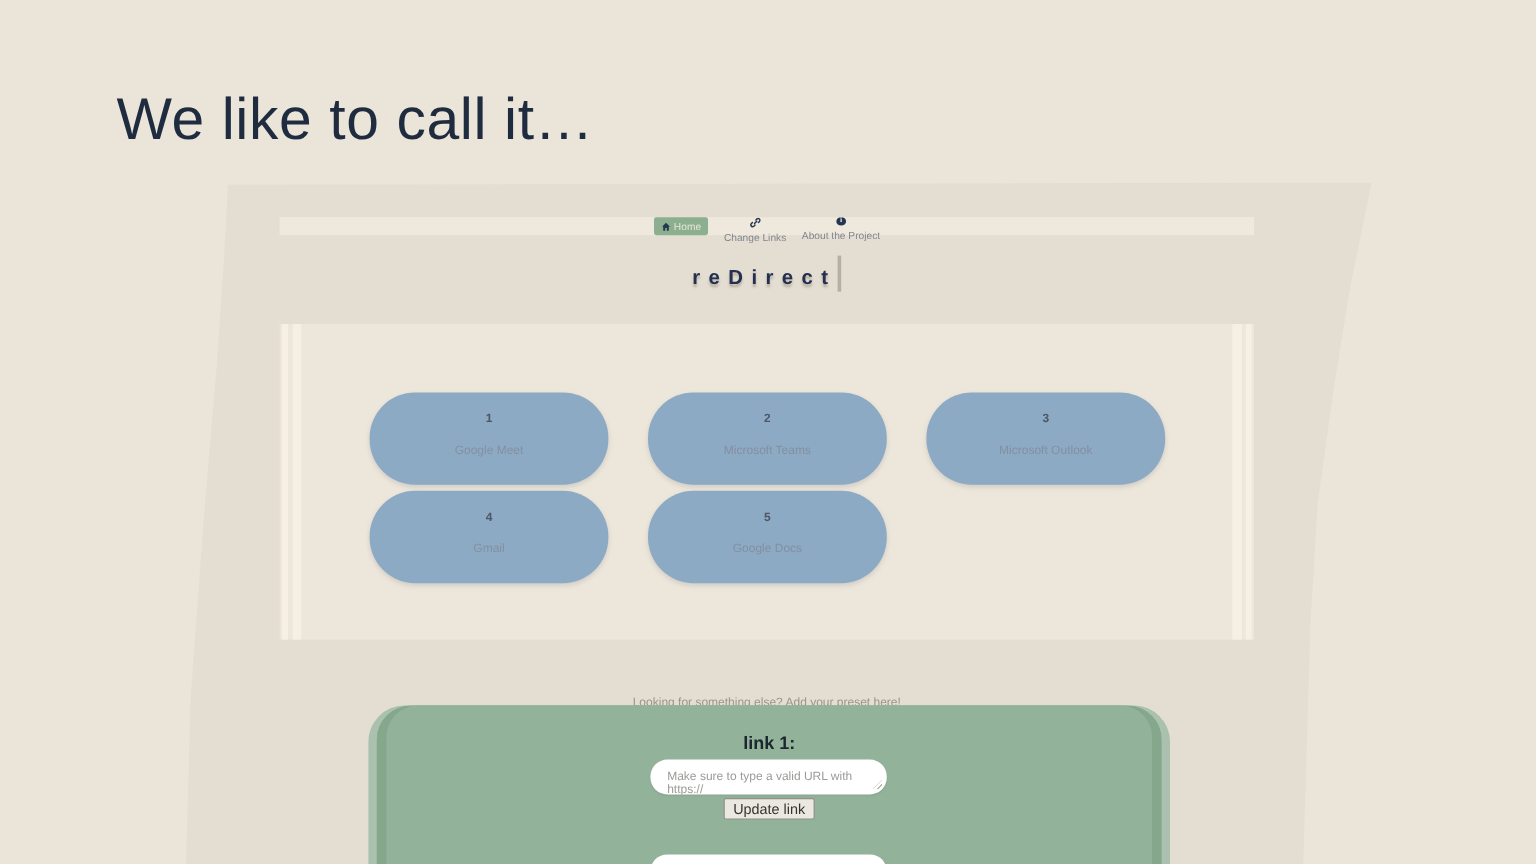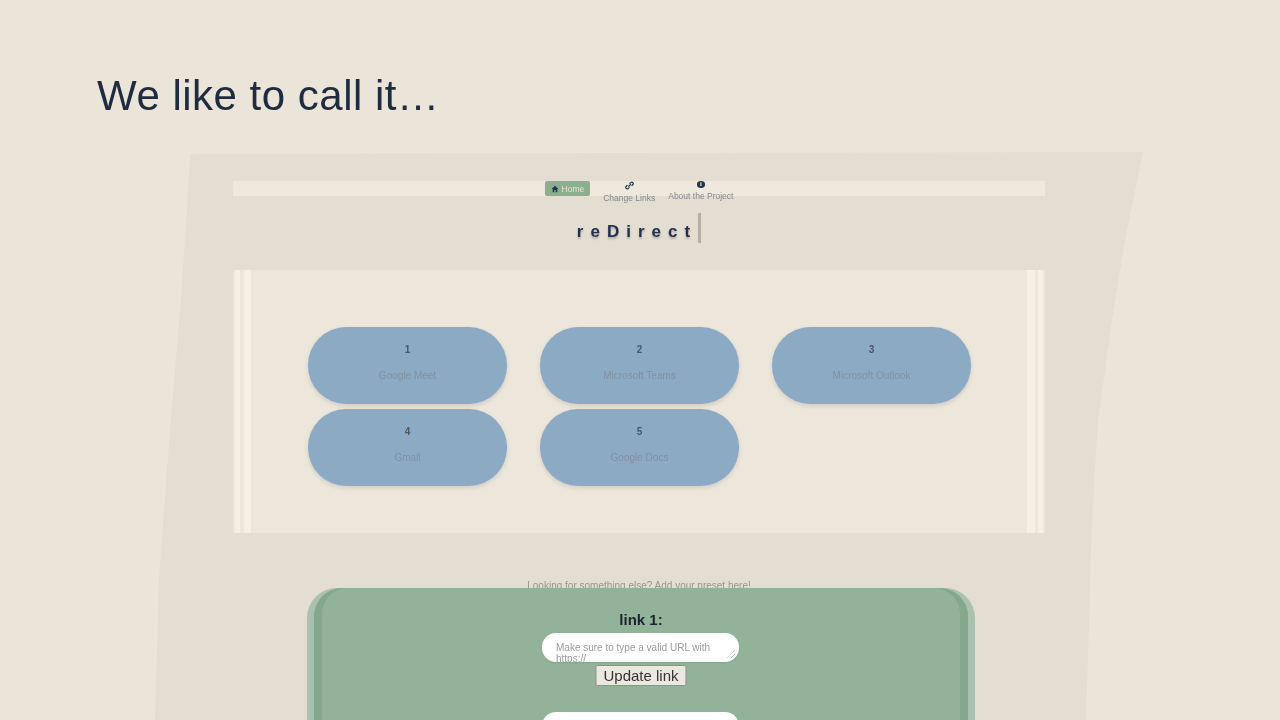--- a/index.html
+++ b/index.html
@@ -6,21 +6,21 @@
   html, body { width: 1280px; height: 720px; overflow: hidden; }
   body { font-family: "Liberation Sans", sans-serif; }
 
   .slide {
     position: relative; width: 1280px; height: 720px;
     background: #ebe4d9; overflow: hidden;
   }
 
   .slide-title {
     position: absolute; left: 97px; top: 72px;
-    font-size: 42px; font-weight: 300; letter-spacing: 0.5px;
+    font-size: 49px; font-weight: 300; letter-spacing: 0.5px;
     color: #1f2b3f;
   }
 
   
   .shot {
     position: absolute; inset: 0;
     background: #e4ddd1;
     clip-path: polygon(190px 154px, 1143px 152px, 1125px 240px, 1112px 320px,
       1098px 420px, 1092px 520px, 1086px 720px, 155px 720px, 159px 580px,
       170px 430px, 181px 300px, 187px 210px);
@@ -117,21 +117,21 @@
   }
   .url-input::placeholder { color: #9b9b98; }
   .resize-handle {
     position: absolute; right: 4px; bottom: 4px; width: 8px; height: 8px;
     background: repeating-linear-gradient(135deg, transparent 0, transparent 2px, #b9b7b2 2px, #b9b7b2 3px);
     clip-path: polygon(100% 0, 100% 100%, 0 100%);
     pointer-events: none;
   }
   .update-btn {
     position: absolute; top: 77px; left: 50%; transform: translateX(-50%);
-    font-size: 15px; color: #35342f; background: #ebe8e2;
+    font-size: 12px; color: #35342f; background: #ebe8e2;
     border: 1px solid #92908b; border-radius: 2px; padding: 1px 7px;
     font-family: "Liberation Sans", sans-serif; cursor: pointer;
   }
   .new-label {
     position: absolute; top: 104px; left: 0; width: 100%; text-align: center;
     font-size: 10px; font-style: italic; font-weight: 700; color: #4e6054;
   }
 </style>
 </head>
 <body>

